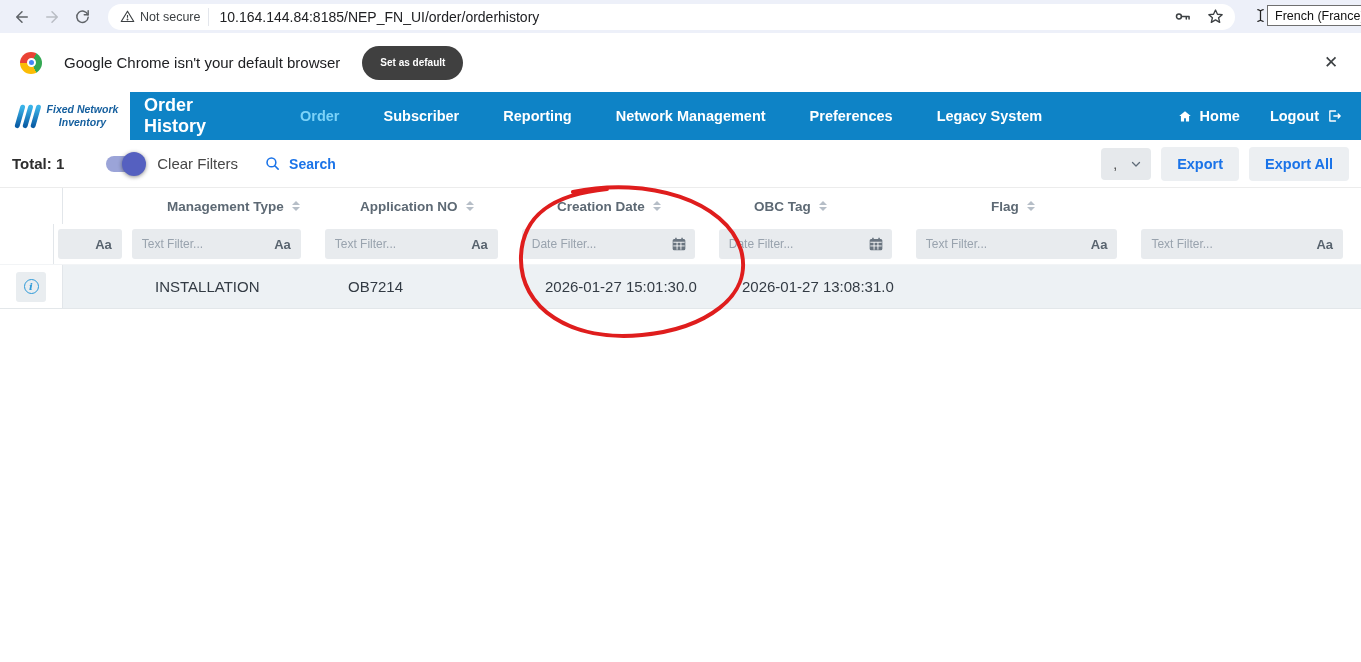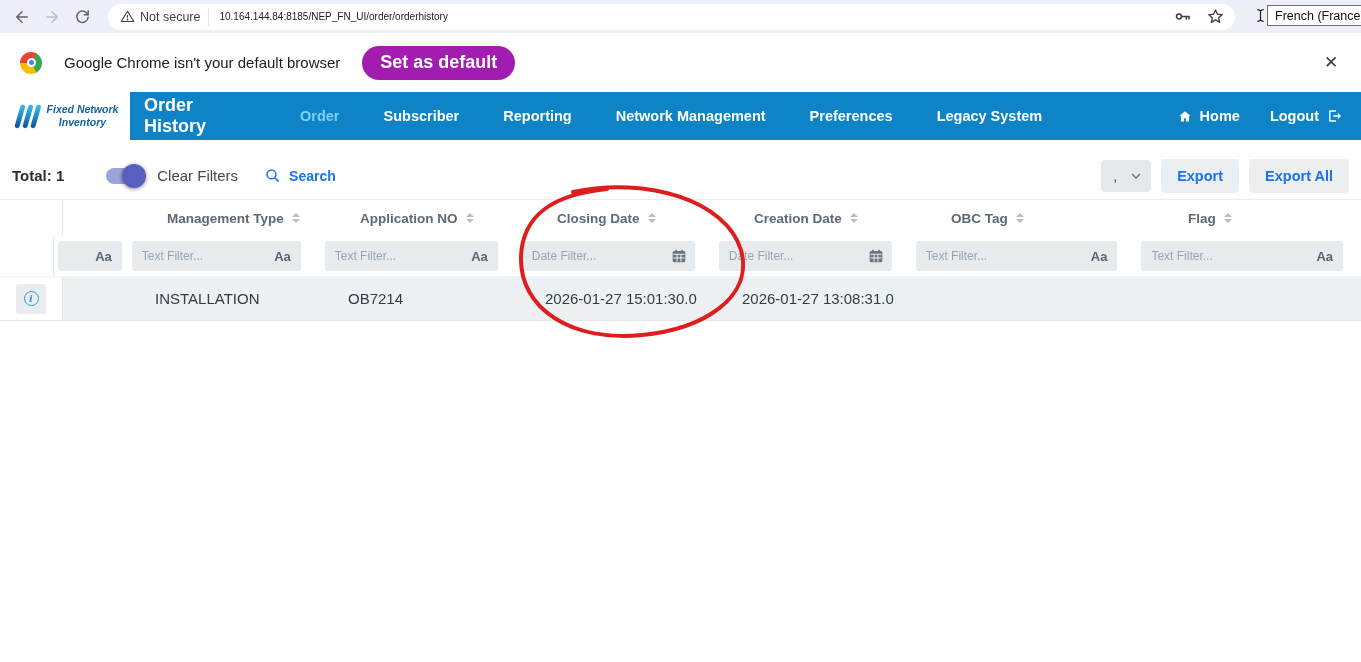--- a/index.html
+++ b/index.html
@@ -16,54 +16,54 @@
     padding:0 10px; gap:6px; position:relative;
   }
   .nav-btn { width:24px; height:24px; display:flex; align-items:center; justify-content:center; border-radius:50%; }
   .nav-btn svg { display:block; }
   .addr-bar {
     flex:1; height:26px; background:#fff; border-radius:13px;
     display:flex; align-items:center; padding:0 10px; margin-left:8px; margin-right:116px;
   }
   .notsecure-chip { display:flex; align-items:center; gap:5px; padding:0 8px 0 2px; border-right:1px solid #e3e6ec; margin-right:10px; height:18px;}
   .notsecure-chip span { font-size:12.5px; color:#3c4043; white-space:nowrap; }
-  .addr-url { flex:1; font-size:10px; color:#202124; white-space:nowrap; overflow:hidden; }
+  .addr-url { flex:1; font-size:14px; color:#202124; white-space:nowrap; overflow:hidden; }
   .addr-icons { display:flex; align-items:center; gap:14px; margin-left:8px; }
   .lang-tooltip {
     position:absolute; top:5px; left:1267px; width:120px; height:21px;
     background:#fff; border:1px solid #6f6f6f; font-size:12.5px; color:#111;
     display:flex; align-items:center; padding:0 7px; white-space:nowrap; z-index:30;
   }
   .text-cursor { position:absolute; top:8px; left:1256px; z-index:31; }
 
   
   .banner { height:59px; background:#fff; display:flex; align-items:center; padding:0 20px; position:relative; }
   .chrome-logo { width:22px; height:22px; border-radius:50%;
     background:conic-gradient(from 30deg,#34a853 0 120deg,#fbbc05 120deg 240deg,#ea4335 240deg 360deg);
     display:flex; align-items:center; justify-content:center; margin-right:22px; }
   .chrome-center { width:9px; height:9px; background:#4285f4; border:2.5px solid #fff; border-radius:50%; }
   .banner-msg { font-size:15px; color:#202124; margin-right:22px; }
-  .set-default-btn { background:#a21caf; color:#fff; border:none; border-radius:17px;
-    height:34px; padding:0 18px; font-size:18px; font-weight:700; font-family:inherit; cursor:pointer; }
+  .set-default-btn { background:#404040; color:#fff; border:none; border-radius:17px;
+    height:34px; padding:0 18px; font-size:10px; font-weight:700; font-family:inherit; cursor:pointer; }
   .banner-close { position:absolute; right:18px; top:17px; width:24px; height:24px;
     display:flex; align-items:center; justify-content:center; font-size:17px; color:#3c4043; cursor:pointer; }
 
   
   .app-header { height:48px; background:#0e83c6; display:flex; align-items:stretch; }
   .logo-box { width:130px; background:#fff; display:flex; align-items:center; justify-content:center; gap:5px; padding:0 4px; }
   .logo-text { font-size:10.5px; font-weight:700; font-style:italic; color:#155f9e; line-height:1.25; text-align:center; }
   .page-title { color:#fff; font-size:18px; font-weight:700; line-height:1.18; margin-left:14px; align-self:center; width:100px; }
   .main-nav { display:flex; align-items:center; gap:44px; margin-left:56px; }
   .main-nav a { color:#fff; font-size:14.5px; font-weight:700; text-decoration:none; white-space:nowrap; cursor:pointer; }
   .main-nav a.active { color:#7cd2f8; }
   .header-right { margin-left:auto; display:flex; align-items:center; gap:30px; padding-right:18px; }
   .header-right .hlink { display:flex; align-items:center; gap:7px; color:#fff; font-size:14.5px; font-weight:700; cursor:pointer; }
 
   
-  .toolbar { height:48px; background:#fff; display:flex; align-items:center; padding:0 12px; border-bottom:1px solid #ececec;margin-top:12px; }
+  .toolbar { height:48px; background:#fff; display:flex; align-items:center; padding:0 12px; border-bottom:1px solid #ececec; }
   .total-label { font-size:15px; font-weight:700; color:#2e2e2e; }
   .switch { width:37px; height:16px; border-radius:9px; background:#9ba4d8; position:relative; margin-left:42px; cursor:pointer; }
   .switch .knob { position:absolute; right:-3px; top:-4px; width:24px; height:24px; border-radius:50%;
     background:#5560c0; box-shadow:0 1px 4px rgba(0,0,0,.45); }
   .clear-filters { font-size:15px; color:#474747; margin-left:14px; cursor:pointer; }
   .search-wrap { display:flex; align-items:center; gap:8px; margin-left:26px; cursor:pointer; }
   .search-label { color:#1a73e8; font-size:14px; font-weight:700;text-align:right; }
   .toolbar-right { margin-left:auto; display:flex; align-items:center; gap:10px; }
   .delim-select { width:50px; height:32px; background:#e6e9ec; border-radius:4px; display:flex;
     align-items:center; justify-content:space-between; padding:0 8px 0 12px; cursor:pointer; }
@@ -250,27 +250,20 @@
           <i class="dn"></i>
         </span>
     </div>
     <div class="cell c3">
       <span>Application NO</span>
       <span class="sort">
           <i class="up"></i>
           <i class="dn"></i>
         </span>
     </div>
-    <div class="cell c4">
-      <span>Closing Date</span>
-      <span class="sort">
-          <i class="up"></i>
-          <i class="dn"></i>
-        </span>
-    </div>
     <div class="cell c5">
       <span>Creation Date</span>
       <span class="sort">
           <i class="up"></i>
           <i class="dn"></i>
         </span>
     </div>
     <div class="cell c6">
       <span>OBC Tag</span>
       <span class="sort">

